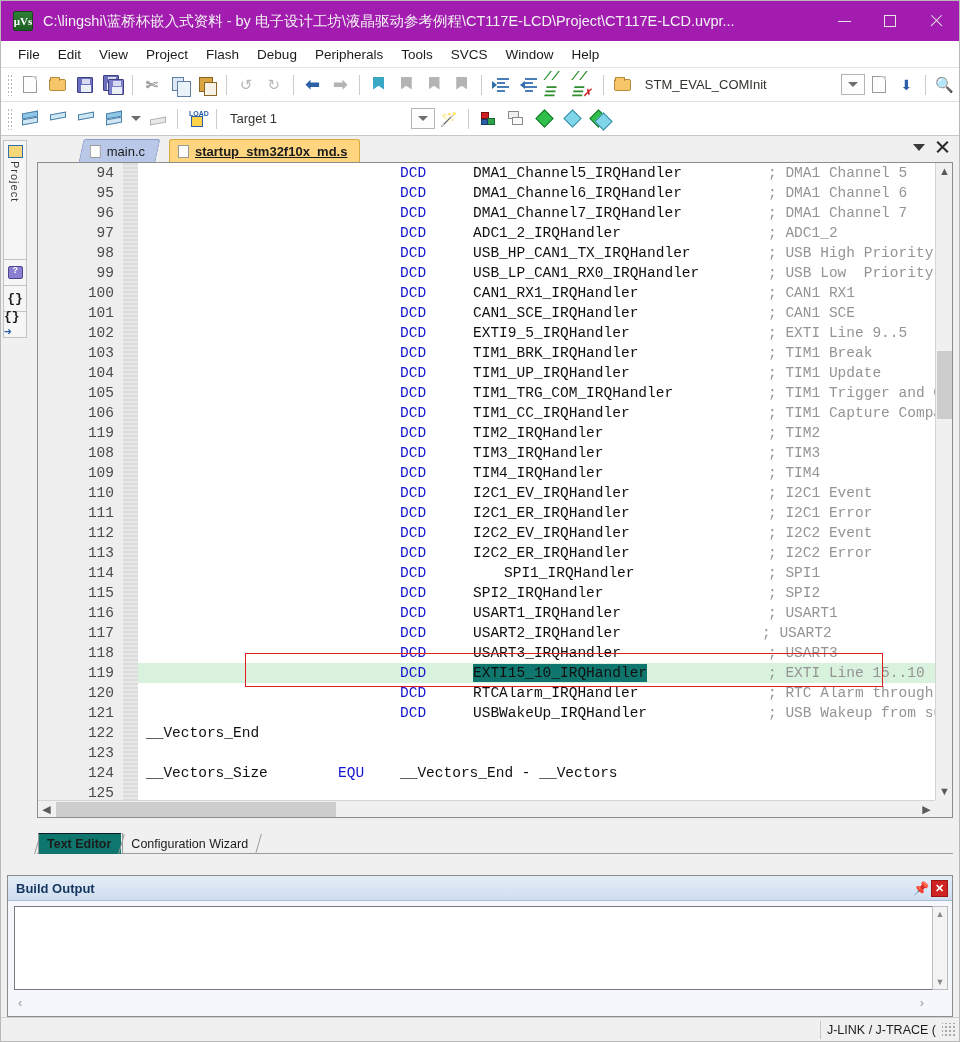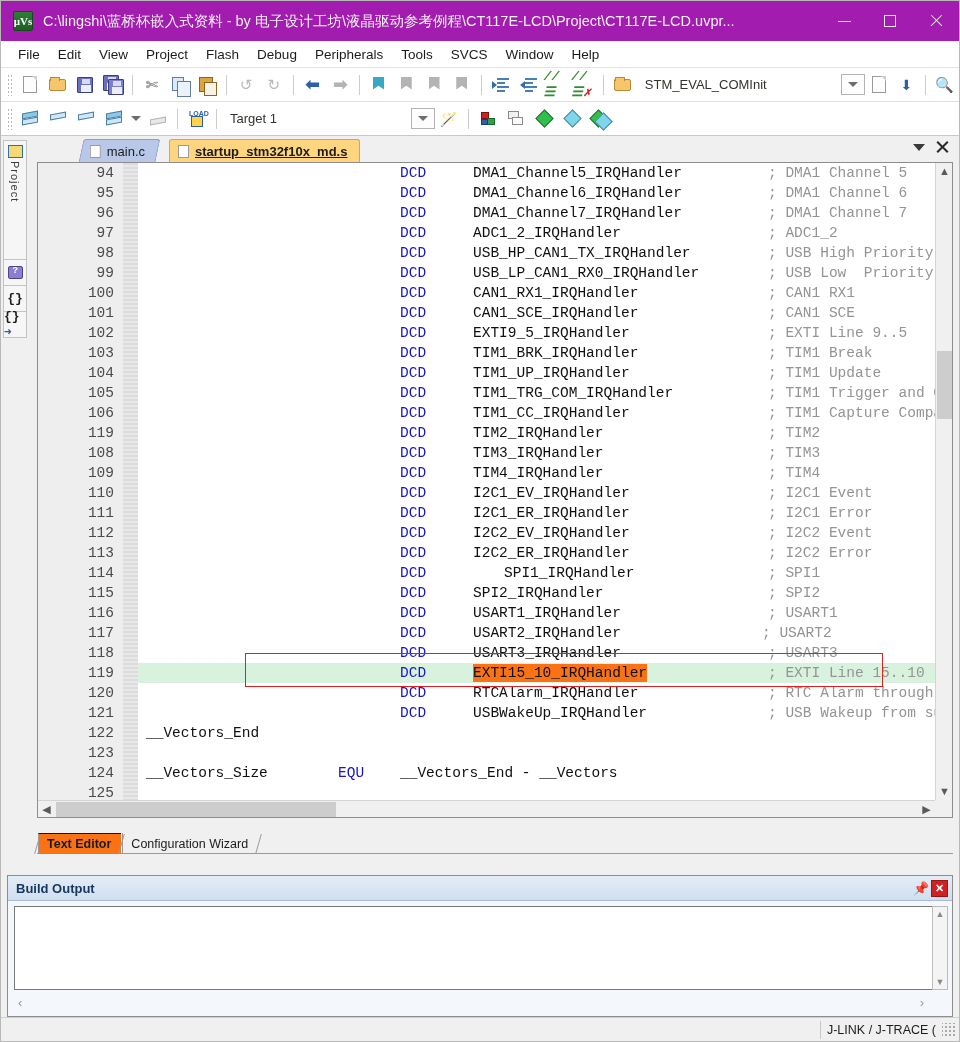--- a/index.html
+++ b/index.html
@@ -187,21 +187,21 @@
             font-family:"Liberation Mono","DejaVu Sans Mono",monospace;
             font-size:14.5px; white-space:pre; position:relative; }
   .ln-row.cur .codetext { background:#d9f2dd; }
   .ln-num { width:76px; text-align:right; color:#4a4a4a; flex:none;
             letter-spacing:0px; }
   .ln-pad { width:24px; flex:none; }
   .codetext { flex:1; padding-left:0; height:20px; display:flex; align-items:center; }
   .kw { color:#1414d0; }
   .id { color:#101010; }
   .cm { color:#949494; }
-  .sel { background:#f97316; color:#101010; }
+  .sel { background:#0f766e; color:#101010; }
   .cur-hl { position:absolute; left:100px; right:0; top:0; height:20px;
             background:#d9f2dd; z-index:0; }
   .ln-row > * { position:relative; z-index:1; }
 
   
   .redbox { position:absolute; border:1.6px solid #e02020; z-index:5;
             pointer-events:none; }
 
   
   .vsb { position:absolute; right:0; top:0; width:17px; bottom:17px;

